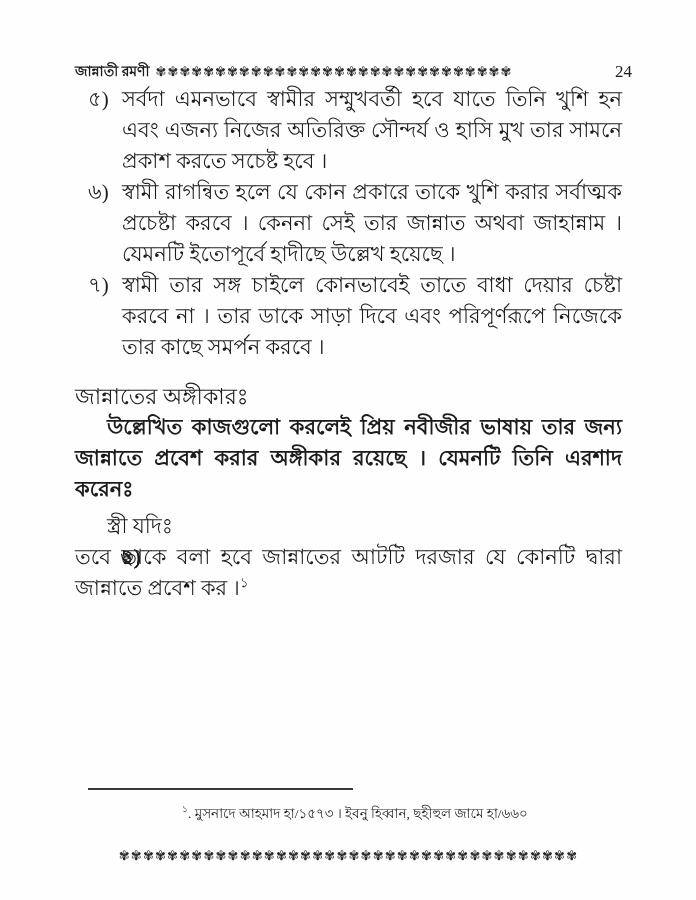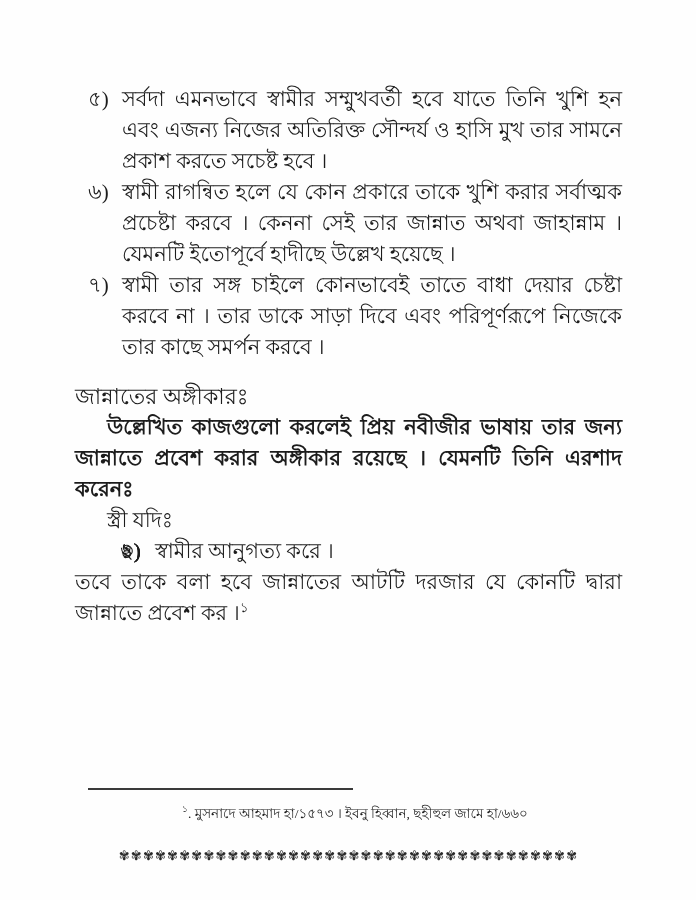--- a/index.html
+++ b/index.html
@@ -49,21 +49,21 @@
   .num-item .num { position: absolute; left: 13px; top: 0; }
   .sub-item { position: relative; padding-left: 80px; }
   .sub-item .num { position: absolute; left: 45px; top: 0; }
   .section-heading {
     font-weight: normal;
     font-size: 22px;
     margin-top: 18px;
     text-align: left;
   }
   .para { text-indent: 32px; font-weight: bold; }
-  .lead-line { text-indent: 32px; }
+  .lead-line { text-indent: 32px; margin-top: 6px; }
   .closing { }
   sup.fn-ref { font-size: 13px; line-height: 0; vertical-align: super; }
   
   .footnote-block { position: absolute; left: 75px; width: 547px; top: 788px; }
   .footnote-rule { width: 265px; height: 2px; background: #3a3a3a; margin-left: 13px; }
   .footnote-text { font-size: 13.5px; line-height: 18px; margin-top: 10px; padding-left: 13px; text-align: center; }
   .footnote-text sup { font-size: 9px; }
   
   .ornaments-bottom {
     position: absolute;
@@ -74,20 +74,25 @@
     overflow: hidden;
     text-align: center;
     color: #2a2a2a;
   }
 </style>
 </head>
 <body>
 
 <div class="page">
 
+  <div class="header">
+    <span class="running-title">জান্নাতী রমণী</span>
+    <span class="ornaments-top">✾✾✾✾✾✾✾✾✾✾✾✾✾✾✾✾✾✾✾✾✾✾✾✾✾✾✾✾✾✾</span>
+    <span class="page-number">24</span>
+  </div>
 
   <div class="body-block">
 
     <div class="num-item">
       <span class="num">৫)</span>
       <span>সর্বদা এমনভাবে স্বামীর সম্মুখবর্তী হবে যাতে তিনি খুশি হন এবং এজন্য নিজের অতিরিক্ত সৌন্দর্য ও হাসি মুখ তার সামনে প্রকাশ করতে সচেষ্ট হবে ।</span>
     </div>
 
     <div class="num-item">
       <span class="num">৬)</span>
@@ -112,21 +117,20 @@
     <div class="sub-item">
       <span class="num">২)</span>
     </div>
 
     <div class="sub-item">
       <span class="num">৩)</span>
     </div>
 
     <div class="sub-item">
       <span class="num">৪)</span>
-      <span>স্বামীর আনুগত্য করে ।</span>
     </div>
 
     <div class="closing">
       <span>তবে তাকে বলা হবে জান্নাতের আটটি দরজার যে কোনটি দ্বারা জান্নাতে প্রবেশ কর ।</span><sup class="fn-ref">১</sup>
     </div>
 
   </div>
 
   <div class="footnote-block">
     <div class="footnote-rule"></div>

